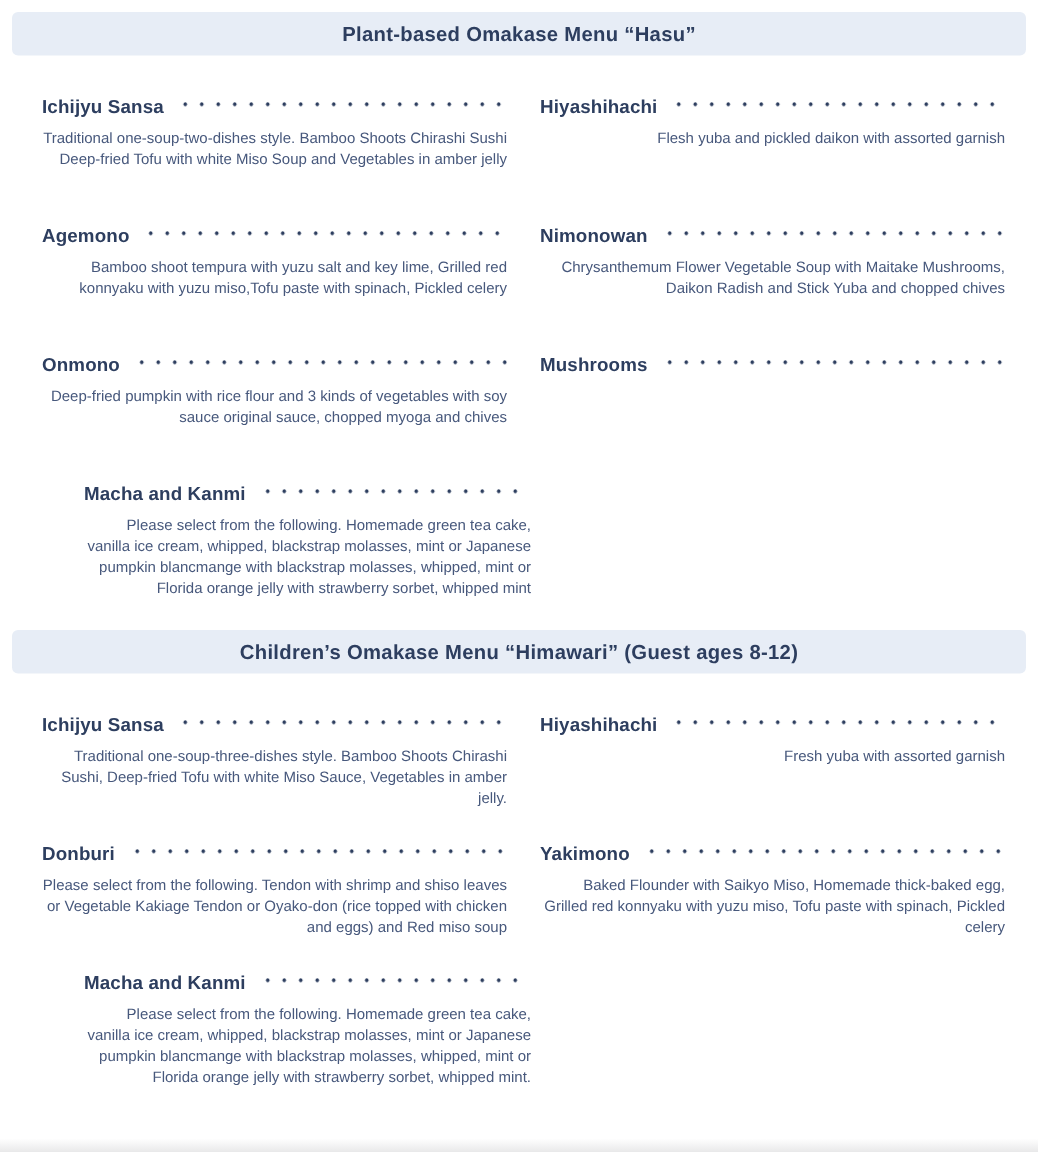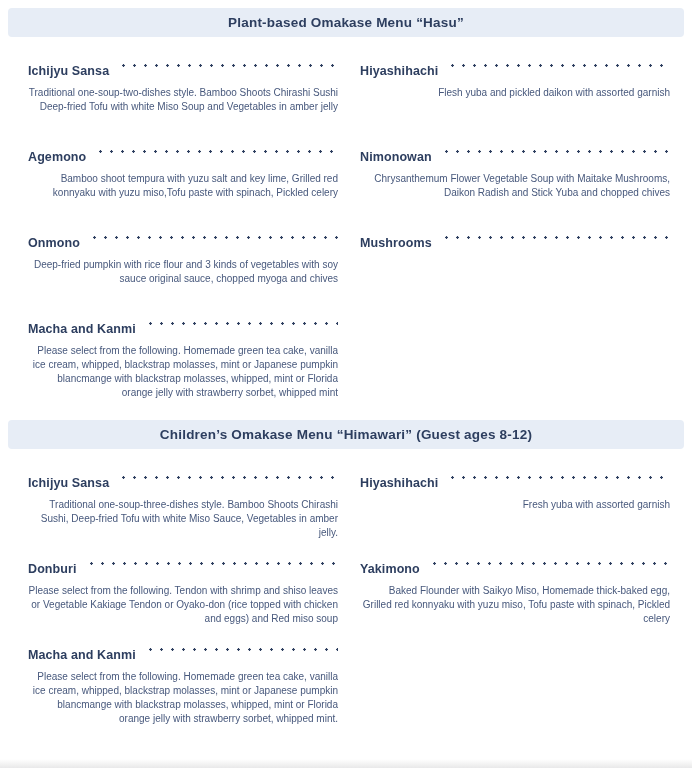--- a/index.html
+++ b/index.html
@@ -38,25 +38,25 @@
   .section-body {
     padding: 27px 20px 0 28px;
   }
   .menu-row {
     display: grid;
     grid-template-columns: 1fr 1fr;
     column-gap: 20px;
     align-items: start;
     min-height: 86px;
   }
-  .menu-row.last { min-height: 0; }
+  .menu-row.last { min-height: 0; margin-left: 28px; }
   .item { }
   .item-head {
     display: flex;
-    align-items: flex-start;
+    align-items: center;
     margin-bottom: 8px;
   }
   .item-name {
     font-weight: bold;
     font-size: 12.5px;
     color: var(--navy);
     white-space: nowrap;
     letter-spacing: 0.1px;
   }
   .dots {

